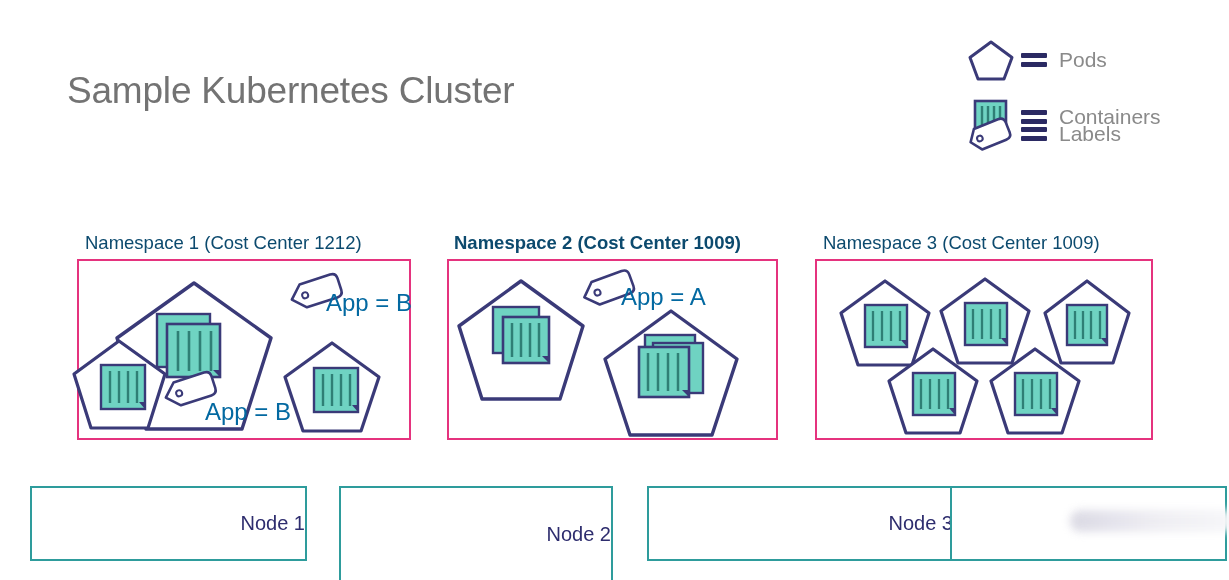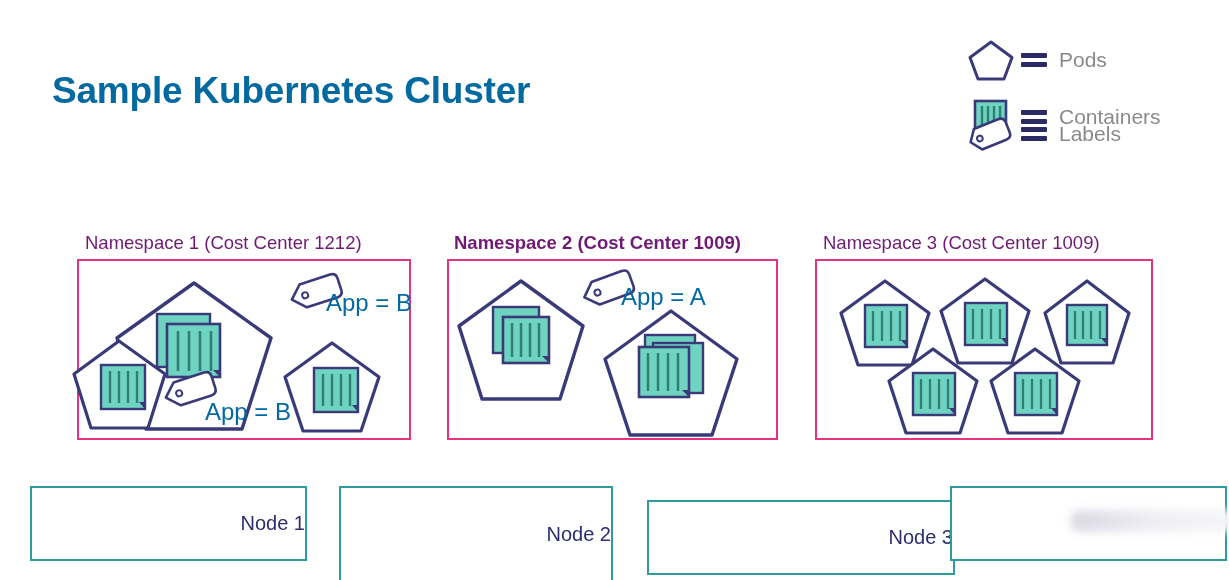--- a/index.html
+++ b/index.html
@@ -8,44 +8,44 @@
     background:#ffffff;
     font-family:"Liberation Sans", sans-serif;
     position:relative;
     overflow:hidden;
     -webkit-font-smoothing:antialiased;
   }
   .canvas{position:absolute;left:0;top:0;width:1229px;height:580px;}
 
   
   .title{
-    position:absolute;left:52px;top:70px;
-    font-size:37px;font-weight:bold;
-    color:#0369a1;
+    position:absolute;left:67px;top:70px;
+    font-size:37px;font-weight:normal;
+    color:#737373;
     letter-spacing:-0.2px;
     white-space:nowrap;
   }
 
   
   .legend{position:absolute;left:965px;top:40px;width:250px;height:125px;}
   .legend-row{position:absolute;height:40px;display:flex;align-items:center;}
   .legend-row.r0{top:0px;left:0px;}
   .legend-row.r1{top:37px;left:0px;margin-top:20px;}
   .legend-row.r2{top:74px;left:0px;}
   .legend-glyph{width:52px;height:40px;position:relative;display:flex;align-items:center;justify-content:center;}
   .legend-eq{width:30px;height:40px;display:flex;flex-direction:column;justify-content:center;align-items:center;gap:4px;margin-left:2px;}
   .legend-eq i{display:block;width:26px;height:5px;background:#2b2a63;border-radius:1px;}
   .legend-label{
     font-size:21px;color:#8a8a8a;margin-left:10px;white-space:nowrap;
   }
 
   
   .ns-label{
     position:absolute;
-    font-size:18.5px;color:#701a75;white-space:nowrap;
+    font-size:18.5px;color:#0c4a6e;white-space:nowrap;
   }
 
   
   .ns-box{
     position:absolute;
     border:2.5px solid #e5337e;
     background:#ffffff;
     box-sizing:border-box;
   }
 
@@ -240,21 +240,21 @@
   </div>
 
   <div class="node-box" style="left:30px;top:486px;width:277px;height:75px;">
     <span class="node-label">Node 1</span>
   </div>
 
   <div class="node-box" style="left:339px;top:486px;width:274px;height:96px;">
     <span class="node-label">Node 2</span>
   </div>
 
-  <div class="node-box" style="left:647px;top:500px;width:308px;height:75px;">
+  <div class="node-box" style="left:647px;top:486px;width:308px;height:75px;">
     <span class="node-label">Node 3</span>
   </div>
 
   <div class="node-box" style="left:950px;top:486px;width:277px;height:75px;">
     <span class="redaction"></span>
     <span class="node-label"></span>
   </div>
 
 </div>
 

